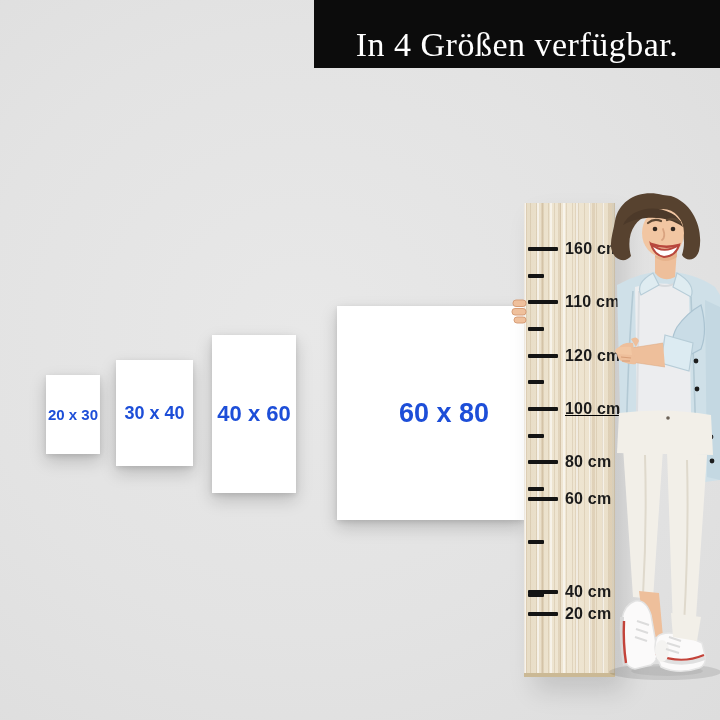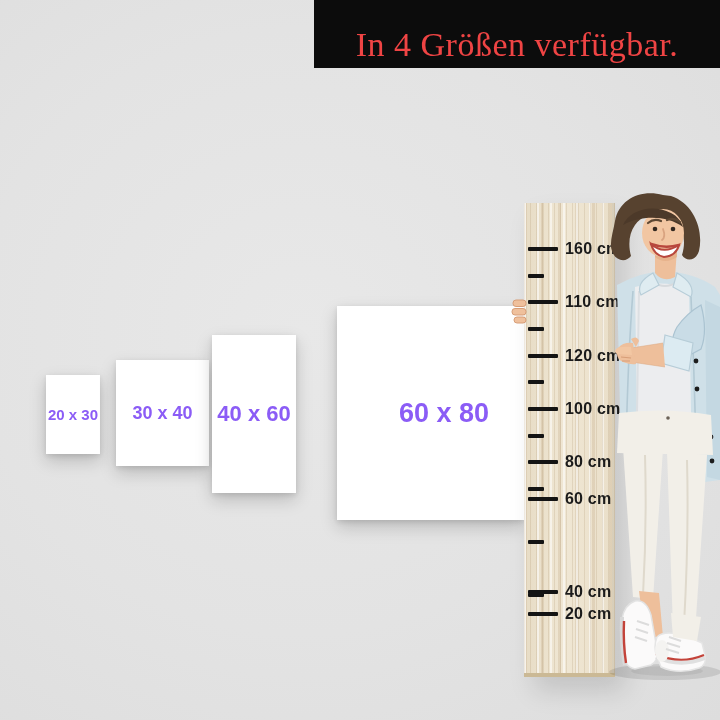--- a/index.html
+++ b/index.html
@@ -7,32 +7,32 @@
     position:relative;width:720px;height:720px;overflow:hidden;
     background:radial-gradient(ellipse at 42% 46%, #e8e8e8 0%, #e3e3e3 55%, #dddddd 100%);
     font-family:"Liberation Sans",sans-serif;
   }
   
   .banner{
     position:absolute;left:314px;top:0;width:406px;height:68px;
     background:#0c0c0c;display:flex;align-items:center;justify-content:center;
   }
   .banner span{
-    color:#ef4444;font-family:"Liberation Serif",serif;font-size:34px;font-weight:400;
+    color:#ffffff;font-family:"Liberation Serif",serif;font-size:34px;font-weight:400;
     letter-spacing:.5px;white-space:nowrap;margin-top:21px;
   }
   
   .size-card{
     position:absolute;background:#ffffff;
     box-shadow:0 7px 16px rgba(0,0,0,.18),0 2px 5px rgba(0,0,0,.10);
     display:flex;align-items:center;justify-content:center;
   }
-  .size-card .size-label{font-weight:700;color:#8b5cf6;white-space:nowrap;}
+  .size-card .size-label{font-weight:700;color:#1d4ed8;white-space:nowrap;}
   .card-1{left:46px;top:375px;width:54px;height:79px;}  .card-1 .size-label{font-size:15px;}
-  .card-2{left:116px;top:360px;width:93px;height:106px;} .card-2 .size-label{font-size:18px;}
+  .card-2{left:116px;top:360px;width:77px;height:106px;} .card-2 .size-label{font-size:18px;}
   .card-3{left:212px;top:335px;width:84px;height:158px;}.card-3 .size-label{font-size:22px;}
   .card-4{left:337px;top:306px;width:160px;height:214px;padding-left:27px;}.card-4 .size-label{font-size:27px;}
   
   .ruler{
     position:absolute;left:524px;top:203px;width:91px;height:470px;
     background:
       repeating-linear-gradient(90deg, rgba(167,140,100,.20) 0 1px, transparent 1px 6px),
       repeating-linear-gradient(90deg, rgba(255,255,255,.55) 0 2px, transparent 2px 13px),
       repeating-linear-gradient(90deg, rgba(196,172,138,.30) 0 3px, transparent 3px 17px),
       linear-gradient(90deg,#e7dcc5 0%,#f0e7d4 45%,#e9dec8 100%);
@@ -79,21 +79,21 @@
       <div class="ruler-mark" style="top: 99.3px;">
         <span class="tick-major"></span>
         <span class="tick-label">110 cm</span>
       </div>
       <span class="tick-minor" style="top: 125.9px;"></span>
       <div class="ruler-mark" style="top: 152.6px;">
         <span class="tick-major"></span>
         <span class="tick-label">120 cm</span>
       </div>
       <span class="tick-minor" style="top: 179.2px;"></span>
-      <div class="ruler-mark" style="top: 205.9px;">
+      <div class="ruler-mark" style="top: 205.9px; text-decoration: underline;">
         <span class="tick-major"></span>
         <span class="tick-label">100 cm</span>
       </div>
       <span class="tick-minor" style="top: 232.5px;"></span>
       <div class="ruler-mark" style="top: 259.2px;">
         <span class="tick-major"></span>
         <span class="tick-label">80 cm</span>
       </div>
       <span class="tick-minor" style="top: 285.8px;"></span>
       <div class="ruler-mark" style="top: 296px;">

